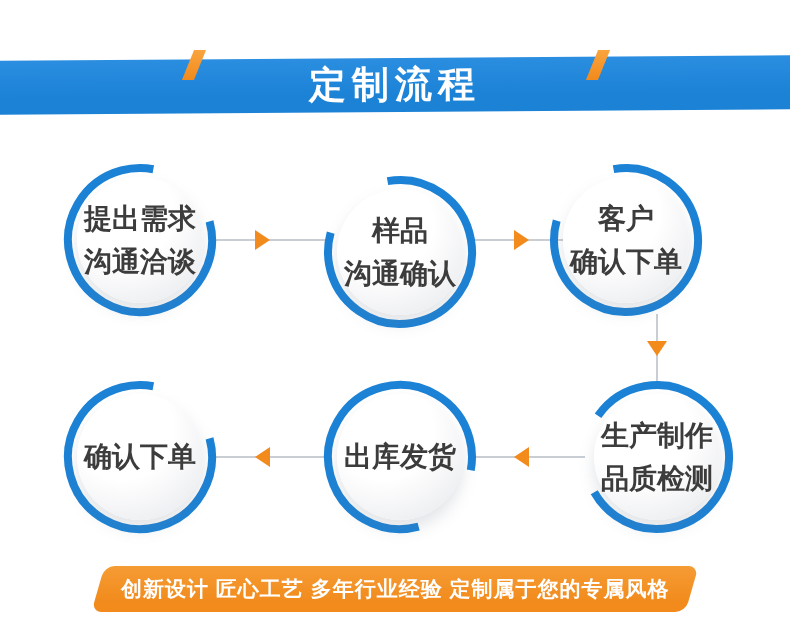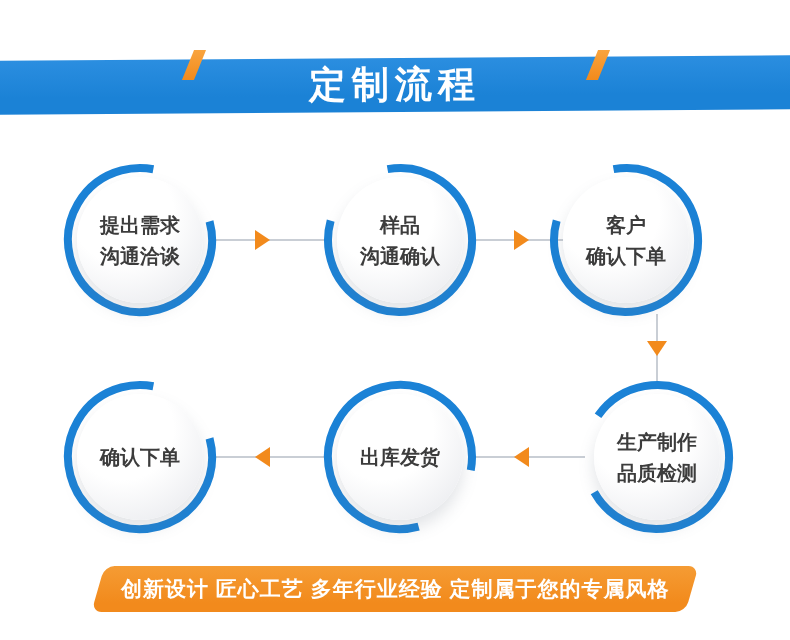--- a/index.html
+++ b/index.html
@@ -63,36 +63,36 @@
   }
   .a1 { left: 255px; top: 230px; }
   .a2 { left: 514px; top: 230px; }
   .a3 { left: 647px; top: 341px; }
   .a4 { left: 514px; top: 447px; }
   .a5 { left: 255px; top: 447px; }
 
   .node { position: absolute; width: 160px; height: 160px; z-index: 1; }
   .node svg { position: absolute; left: 0; top: 0; width: 160px; height: 160px; }
   .n1 { left: 60px;  top: 160px; }
-  .n2 { left: 320px; top: 160px; }
+  .n2 { left: 320px; top: 172px; }
   .n3 { left: 546px; top: 160px; }
   .n4 { left: 577px; top: 377px; }
   .n5 { left: 320px; top: 377px; }
   .n6 { left: 60px;  top: 377px; }
 
   .bubble {
     position: absolute; left: 17px; top: 17px; width: 126px; height: 126px;
     border-radius: 50%;
     background: radial-gradient(circle at 36% 28%, #ffffff 42%, #edeef1 82%, #e2e4e8 100%);
     box-shadow: 0 9px 16px rgba(110, 120, 135, 0.20);
     display: flex; flex-direction: column; align-items: center; justify-content: center;
     gap: 3px;
   }
   .bubble div {
-    font-size: 20px; font-weight: 600; line-height: 1.4;
+    font-size: 28px; font-weight: 600; line-height: 1.4;
     color: var(--text-dark, #3c3c3c);
     white-space: nowrap;
   }
 
   
   .footer {
     position: absolute; left: 98px; top: 566px; width: 594px; height: 46px;
     background: linear-gradient(180deg, #f59c34 0%, var(--accent-orange, #ee7f10) 80%);
     transform: skewX(-16deg);
     border-radius: 10px;

